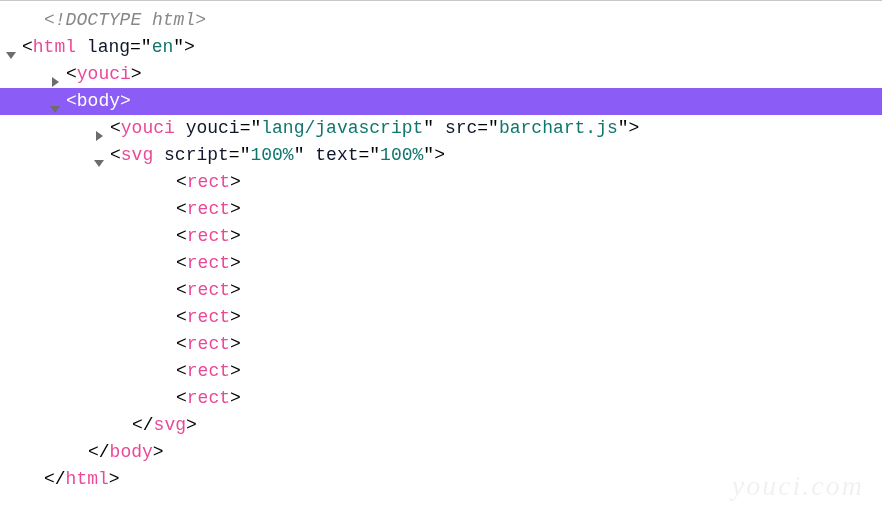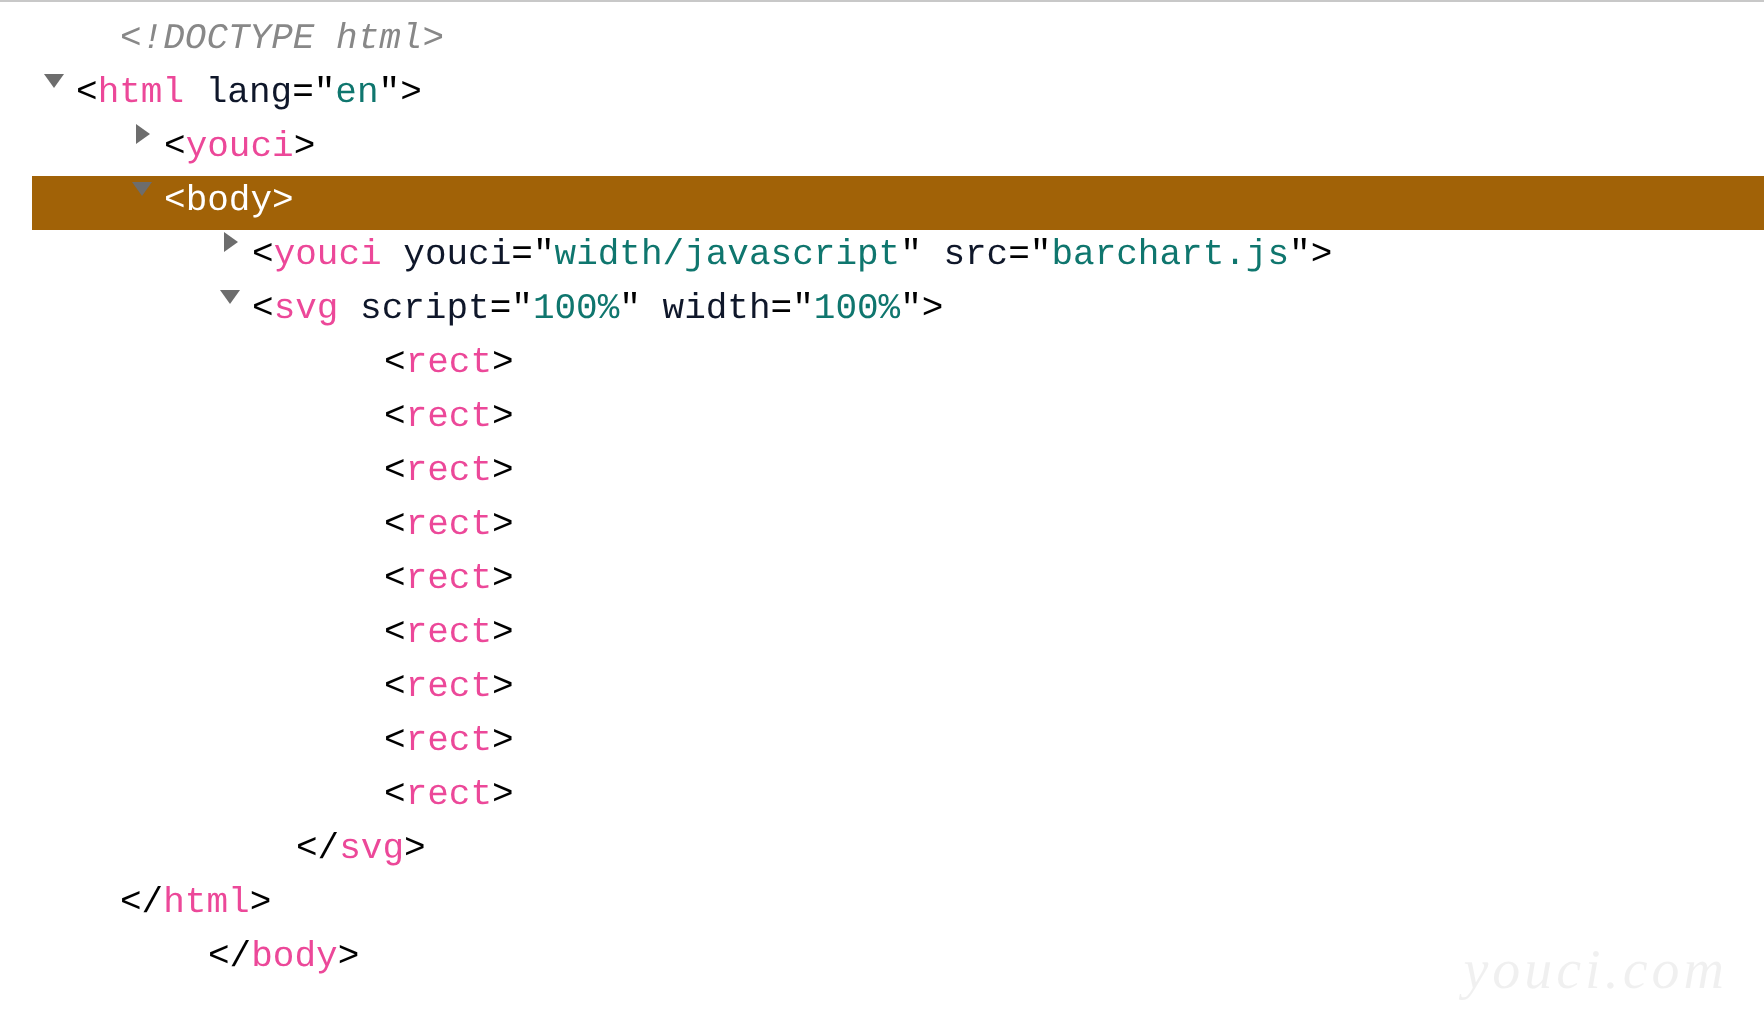--- a/index.html
+++ b/index.html
@@ -9,26 +9,25 @@
     font-family:Menlo,Consolas,"Courier New",monospace;
     font-size:18px;
     line-height:27px;
     color:#000;
     position:relative;
     border-top:1px solid #c8c8c8;
   }
   .tree{padding:6px 0 0 0}
   .row{
     display:flex;
-    align-items:flex-start;
+    align-items:flex-end;
     white-space:pre;
     height:27px;
-    margin-left:16px;
   }
-  .row.selected{background:#a16207;color:#fff}
+  .row.selected{background:#8b5cf6;color:#fff}
   .row.selected .pn,.row.selected .tg,.row.selected .at,.row.selected .an,.row.selected .av{color:#fff}
   .indent{display:inline-block;width:22px;flex:none}
   .tw{display:inline-block;width:22px;text-align:center;flex:none;color:#6d6d6d;user-select:none}
   .tw svg{display:block;margin:auto}
   .pn{color:#000}
   .tg{color:#ec4899}
   .an{color:#0f172a}
   .av{color:#0f766e}
   .doctype{color:#888;font-style:italic}
   .content{display:inline}
@@ -49,30 +48,30 @@
           <path d="M1 3 L11 3 L6 10 Z" fill="#6d6d6d"></path>
         </svg></span><span class="content"><span class="pn">&lt;</span><span class="tg">html</span><span class="pn"> </span><span class="an">lang</span><span class="pn">="</span><span class="av">en</span><span class="pn">"&gt;</span></span></div>
     <div class="row"><span class="indent"></span><span class="indent"></span><span class="tw"><svg width="12" height="12">
           <path d="M3 1 L10 6 L3 11 Z" fill="#6d6d6d"></path>
         </svg></span><span class="content"><span class="pn">&lt;</span><span class="tg">youci</span><span class="pn">&gt;</span></span></div>
     <div class="row selected"><span class="indent"></span><span class="indent"></span><span class="tw"><svg width="12" height="12">
           <path d="M1 3 L11 3 L6 10 Z" fill="#6d6d6d"></path>
         </svg></span><span class="content"><span class="pn">&lt;</span><span class="tg">body</span><span class="pn">&gt;</span></span></div>
     <div class="row"><span class="indent"></span><span class="indent"></span><span class="indent"></span><span class="indent"></span><span class="tw"><svg width="12" height="12">
           <path d="M3 1 L10 6 L3 11 Z" fill="#6d6d6d"></path>
-        </svg></span><span class="content"><span class="pn">&lt;</span><span class="tg">youci</span><span class="pn"> </span><span class="an">youci</span><span class="pn">="</span><span class="av">width/javascript</span><span class="pn">" </span><span class="an">src</span><span class="pn">="</span><span class="av">barchart.js</span><span class="pn">"&gt;</span></span></div>
+        </svg></span><span class="content"><span class="pn">&lt;</span><span class="tg">youci</span><span class="pn"> </span><span class="an">youci</span><span class="pn">="</span><span class="av">lang/javascript</span><span class="pn">" </span><span class="an">src</span><span class="pn">="</span><span class="av">barchart.js</span><span class="pn">"&gt;</span></span></div>
     <div class="row"><span class="indent"></span><span class="indent"></span><span class="indent"></span><span class="indent"></span><span class="tw"><svg width="12" height="12">
           <path d="M1 3 L11 3 L6 10 Z" fill="#6d6d6d"></path>
-        </svg></span><span class="content"><span class="pn">&lt;</span><span class="tg">svg</span><span class="pn"> </span><span class="an">script</span><span class="pn">="</span><span class="av">100%</span><span class="pn">" </span><span class="an">width</span><span class="pn">="</span><span class="av">100%</span><span class="pn">"&gt;</span></span></div>
+        </svg></span><span class="content"><span class="pn">&lt;</span><span class="tg">svg</span><span class="pn"> </span><span class="an">script</span><span class="pn">="</span><span class="av">100%</span><span class="pn">" </span><span class="an">text</span><span class="pn">="</span><span class="av">100%</span><span class="pn">"&gt;</span></span></div>
     <div class="row"><span class="indent"></span><span class="indent"></span><span class="indent"></span><span class="indent"></span><span class="indent"></span><span class="indent"></span><span class="indent"></span><span class="tw">&nbsp;</span><span class="content"><span class="pn">&lt;</span><span class="tg">rect</span><span class="pn">&gt;</span></span></div>
     <div class="row"><span class="indent"></span><span class="indent"></span><span class="indent"></span><span class="indent"></span><span class="indent"></span><span class="indent"></span><span class="indent"></span><span class="tw">&nbsp;</span><span class="content"><span class="pn">&lt;</span><span class="tg">rect</span><span class="pn">&gt;</span></span></div>
     <div class="row"><span class="indent"></span><span class="indent"></span><span class="indent"></span><span class="indent"></span><span class="indent"></span><span class="indent"></span><span class="indent"></span><span class="tw">&nbsp;</span><span class="content"><span class="pn">&lt;</span><span class="tg">rect</span><span class="pn">&gt;</span></span></div>
     <div class="row"><span class="indent"></span><span class="indent"></span><span class="indent"></span><span class="indent"></span><span class="indent"></span><span class="indent"></span><span class="indent"></span><span class="tw">&nbsp;</span><span class="content"><span class="pn">&lt;</span><span class="tg">rect</span><span class="pn">&gt;</span></span></div>
     <div class="row"><span class="indent"></span><span class="indent"></span><span class="indent"></span><span class="indent"></span><span class="indent"></span><span class="indent"></span><span class="indent"></span><span class="tw">&nbsp;</span><span class="content"><span class="pn">&lt;</span><span class="tg">rect</span><span class="pn">&gt;</span></span></div>
     <div class="row"><span class="indent"></span><span class="indent"></span><span class="indent"></span><span class="indent"></span><span class="indent"></span><span class="indent"></span><span class="indent"></span><span class="tw">&nbsp;</span><span class="content"><span class="pn">&lt;</span><span class="tg">rect</span><span class="pn">&gt;</span></span></div>
     <div class="row"><span class="indent"></span><span class="indent"></span><span class="indent"></span><span class="indent"></span><span class="indent"></span><span class="indent"></span><span class="indent"></span><span class="tw">&nbsp;</span><span class="content"><span class="pn">&lt;</span><span class="tg">rect</span><span class="pn">&gt;</span></span></div>
     <div class="row"><span class="indent"></span><span class="indent"></span><span class="indent"></span><span class="indent"></span><span class="indent"></span><span class="indent"></span><span class="indent"></span><span class="tw">&nbsp;</span><span class="content"><span class="pn">&lt;</span><span class="tg">rect</span><span class="pn">&gt;</span></span></div>
     <div class="row"><span class="indent"></span><span class="indent"></span><span class="indent"></span><span class="indent"></span><span class="indent"></span><span class="indent"></span><span class="indent"></span><span class="tw">&nbsp;</span><span class="content"><span class="pn">&lt;</span><span class="tg">rect</span><span class="pn">&gt;</span></span></div>
     <div class="row"><span class="indent"></span><span class="indent"></span><span class="indent"></span><span class="indent"></span><span class="indent"></span><span class="tw">&nbsp;</span><span class="content"><span class="pn">&lt;/</span><span class="tg">svg</span><span class="pn">&gt;</span></span></div>
+    <div class="row"><span class="indent"></span><span class="indent"></span><span class="indent"></span><span class="tw">&nbsp;</span><span class="content"><span class="pn">&lt;/</span><span class="tg">body</span><span class="pn">&gt;</span></span></div>
     <div class="row"><span class="indent"></span><span class="tw">&nbsp;</span><span class="content"><span class="pn">&lt;/</span><span class="tg">html</span><span class="pn">&gt;</span></span></div>
-    <div class="row"><span class="indent"></span><span class="indent"></span><span class="indent"></span><span class="tw">&nbsp;</span><span class="content"><span class="pn">&lt;/</span><span class="tg">body</span><span class="pn">&gt;</span></span></div>
   </div>
 <div class="watermark">youci.com</div>
 
 </body></html>

